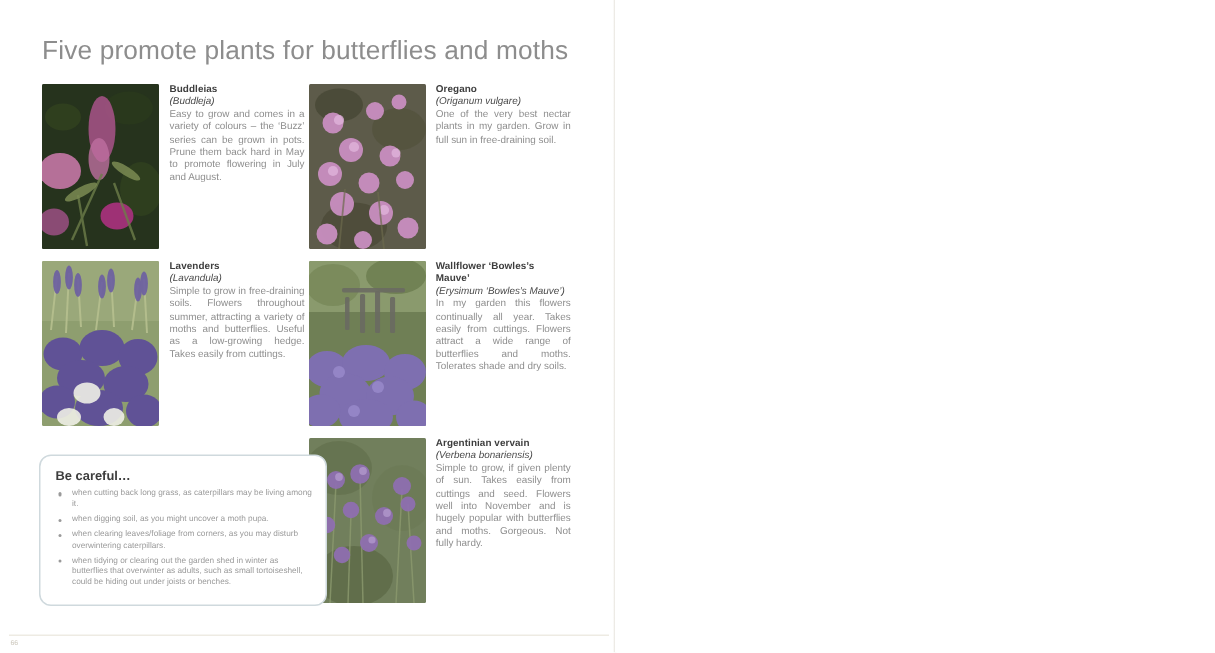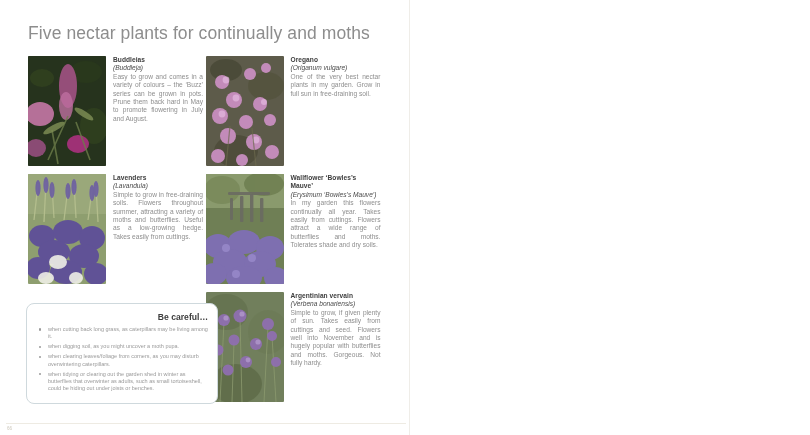--- a/index.html
+++ b/index.html
@@ -57,21 +57,21 @@
     margin-top:0px;
   }
 
   
   .careful{
     position:absolute;left:26px;top:303px;width:192px;
     border:1px solid #cfd9dd;border-radius:8px;
     background:#fff;padding:8px 9px 8px 10px;box-sizing:border-box;
   }
   .careful h3{
-    margin:0 0 4px 0;font-size:8.6px;color:#3d3d3d;font-weight:bold;text-align:right;
+    margin:0 0 4px 0;font-size:8.6px;color:#3d3d3d;font-weight:bold;
   }
   .careful ul{margin:0;padding:0;list-style:none;}
   .careful li{
     position:relative;padding-left:11px;margin-bottom:2.5px;
     font-size:5.5px;line-height:7.4px;color:#9a9a9a;
   }
   .careful li:before{
     content:"";position:absolute;left:2px;top:2.4px;
     width:2.4px;height:2.4px;border-radius:50%;background:#9a9a9a;
   }
@@ -86,21 +86,21 @@
   }
   .footrule-l{left:6px;width:400px;}
 </style>
 </head>
 <body>
 
 <div class="spread">
 
   <div class="page page-left">
 
-    <h1 class="section-title left-title">Five nectar plants for continually and moths</h1>
+    <h1 class="section-title left-title">Five promote plants for butterflies and moths</h1>
 
     <div class="plant-grid">
 
       <div class="plant-row">
         <div class="plant-cell">
           <div class="thumb">
             <svg width="78" height="110" viewBox="0 0 78 110">
               <rect width="78" height="110" fill="#1e2a18"></rect>
               <rect width="78" height="110" fill="#2d3a22" opacity=".55"></rect>
               <g opacity=".75">

